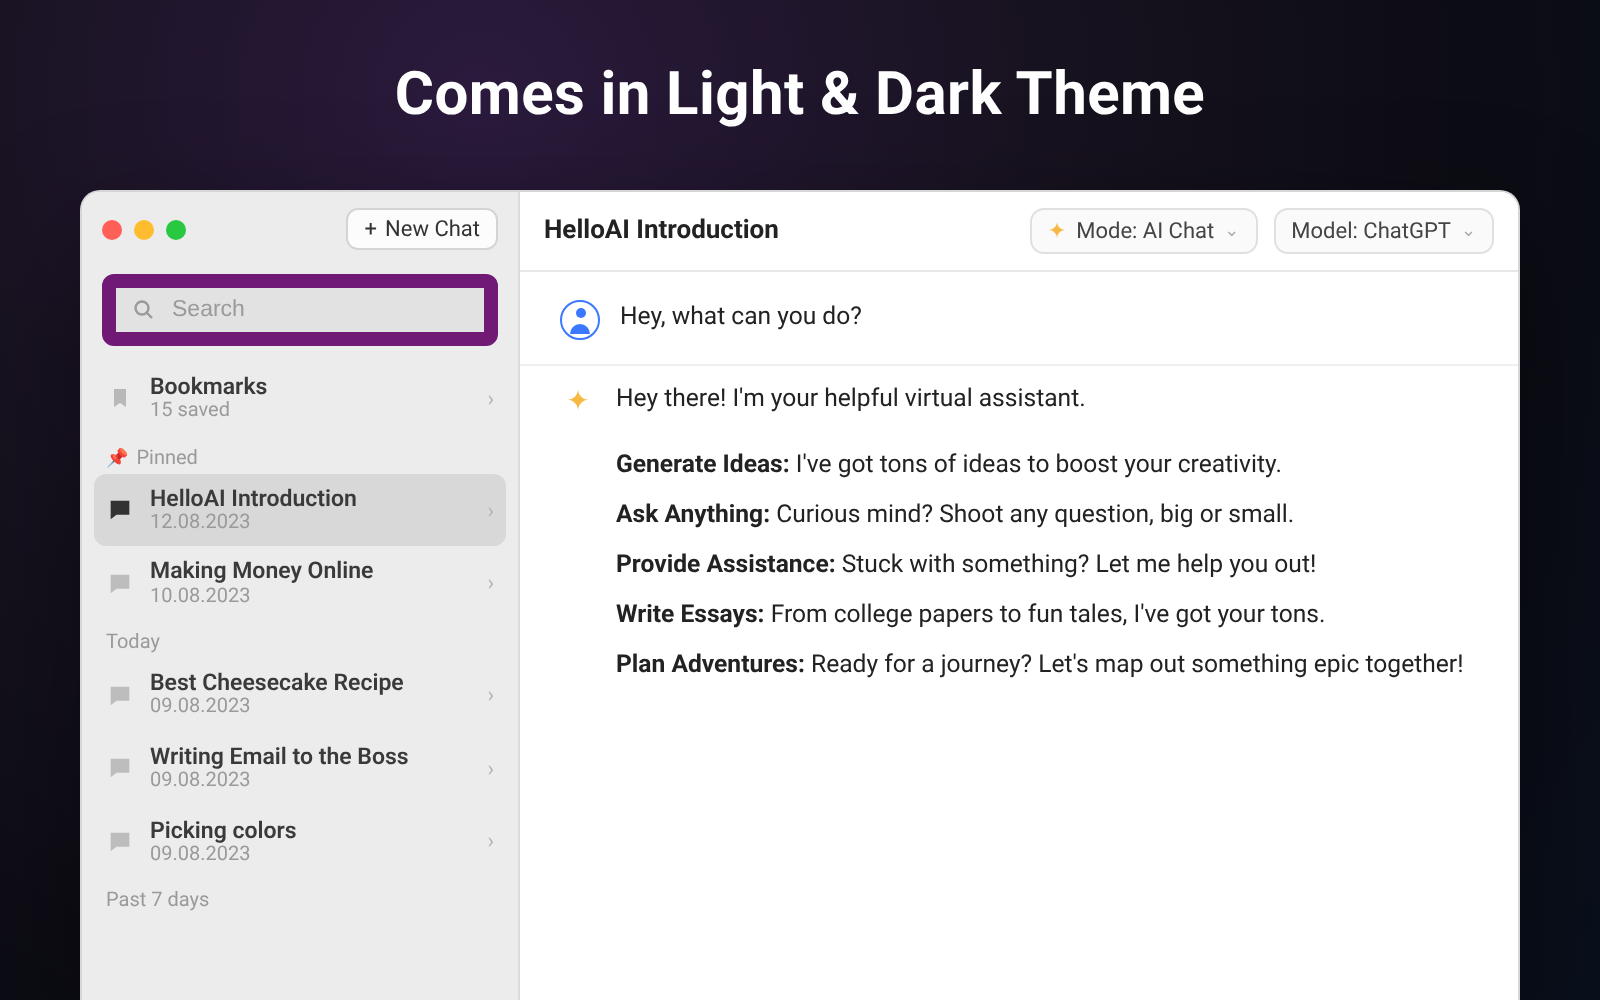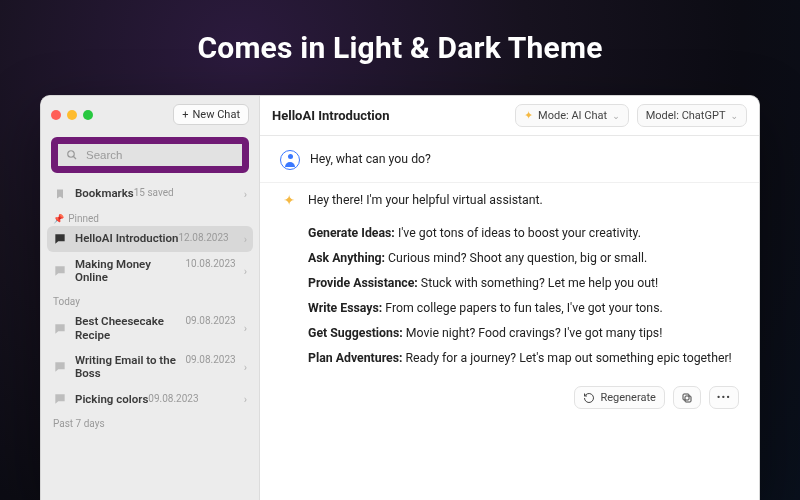--- a/index.html
+++ b/index.html
@@ -13,21 +13,21 @@
   .dot{width:10px;height:10px;border-radius:50%;}
   .dot.red{background:#ff5f57;}
   .dot.yellow{background:#febc2e;}
   .dot.green{background:#28c840;}
   .newchat{display:flex;align-items:center;gap:4px;background:#fcfcfc;border:1px solid #d4d4d4;border-radius:6px;padding:3px 8px;font-size:11px;color:#333;cursor:pointer;}
   .search{margin:4px 10px 8px;display:flex;align-items:center;gap:6px;background:#e2e2e2;border-radius:6px;padding:4px 8px;color:#8a8a8a;border:7px solid #701a75;}
   .search input{border:none;background:transparent;outline:none;font-size:11.5px;color:#555;width:100%;}
   .search input::placeholder{color:#9a9a9a;}
   .navitem{display:flex;align-items:center;padding:6px 12px;gap:8px;cursor:pointer;}
   .navitem .icon{width:14px;display:flex;justify-content:center;color:#9a9a9a;font-size:12px;}
-  .navitem .labels{flex:1;display:flex;line-height:1.15;}
+  .navitem .labels{flex:1;display:flex;flex-direction:column;line-height:1.15;}
   .navitem .title{font-size:11.5px;color:#3a3a3a;font-weight:600;}
   .navitem .sub{font-size:10px;color:#9a9a9a;}
   .navitem .chev{color:#b5b5b5;font-size:11px;}
   .navitem.selected{background:#d8d8d8;border-radius:6px;margin:0 6px;padding:6px 6px;}
   .navitem.selected .icon{color:#333;}
   .section-label{padding:6px 12px 2px;font-size:10px;color:#9a9a9a;display:flex;align-items:center;gap:4px;}
   .pin-glyph{font-size:9px;color:#9a9a9a;}
   
   .main{flex:1;display:flex;flex-direction:column;background:#fff;min-width:0;}
   .toolbar{display:flex;align-items:center;padding:8px 12px;border-bottom:1px solid #e7e7e7;gap:8px;}
@@ -193,45 +193,22 @@
 
         <div class="msg">
           <span class="avatar ai">✦</span>
           <div class="body">
             <div>Hey there! I'm your helpful virtual assistant.</div>
             <div class="feature-list">
               <div class="row"><b>Generate Ideas:</b><span> I've got tons of ideas to boost your creativity.</span></div>
               <div class="row"><b>Ask Anything:</b><span> Curious mind? Shoot any question, big or small.</span></div>
               <div class="row"><b>Provide Assistance:</b><span> Stuck with something? Let me help you out!</span></div>
               <div class="row"><b>Write Essays:</b><span> From college papers to fun tales, I've got your tons.</span></div>
-              <div class="row"><b>Get Suggestions:</b><span> Movie night? Food cravings? I've got many tips!</span></div>
               <div class="row"><b>Plan Adventures:</b><span> Ready for a journey? Let's map out something epic together!</span></div>
             </div>
           </div>
         </div>
 
-        <div class="msg-actions">
-          <div class="act">
-            <span>
-              <svg width="12" height="12" viewBox="0 0 24 24" fill="none" stroke="#444" stroke-width="2">
-                  <path d="M3 12a9 9 0 1 0 3-6.7L3 8"></path>
-                  <path d="M3 3v5h5"></path>
-                </svg>
-            </span>
-            <span>Regenerate</span>
-          </div>
-          <div class="act icononly">
-            <span>
-              <svg width="12" height="12" viewBox="0 0 24 24" fill="none" stroke="#444" stroke-width="2">
-                  <rect x="8" y="8" width="12" height="12" rx="2"></rect>
-                  <rect x="4" y="4" width="12" height="12" rx="2"></rect>
-                </svg>
-            </span>
-          </div>
-          <div class="act icononly">
-            <span style="letter-spacing:1px;">•••</span>
-          </div>
-        </div>
       </div>
     </div>
 
   </div>
 </div>
 
 </body></html>

